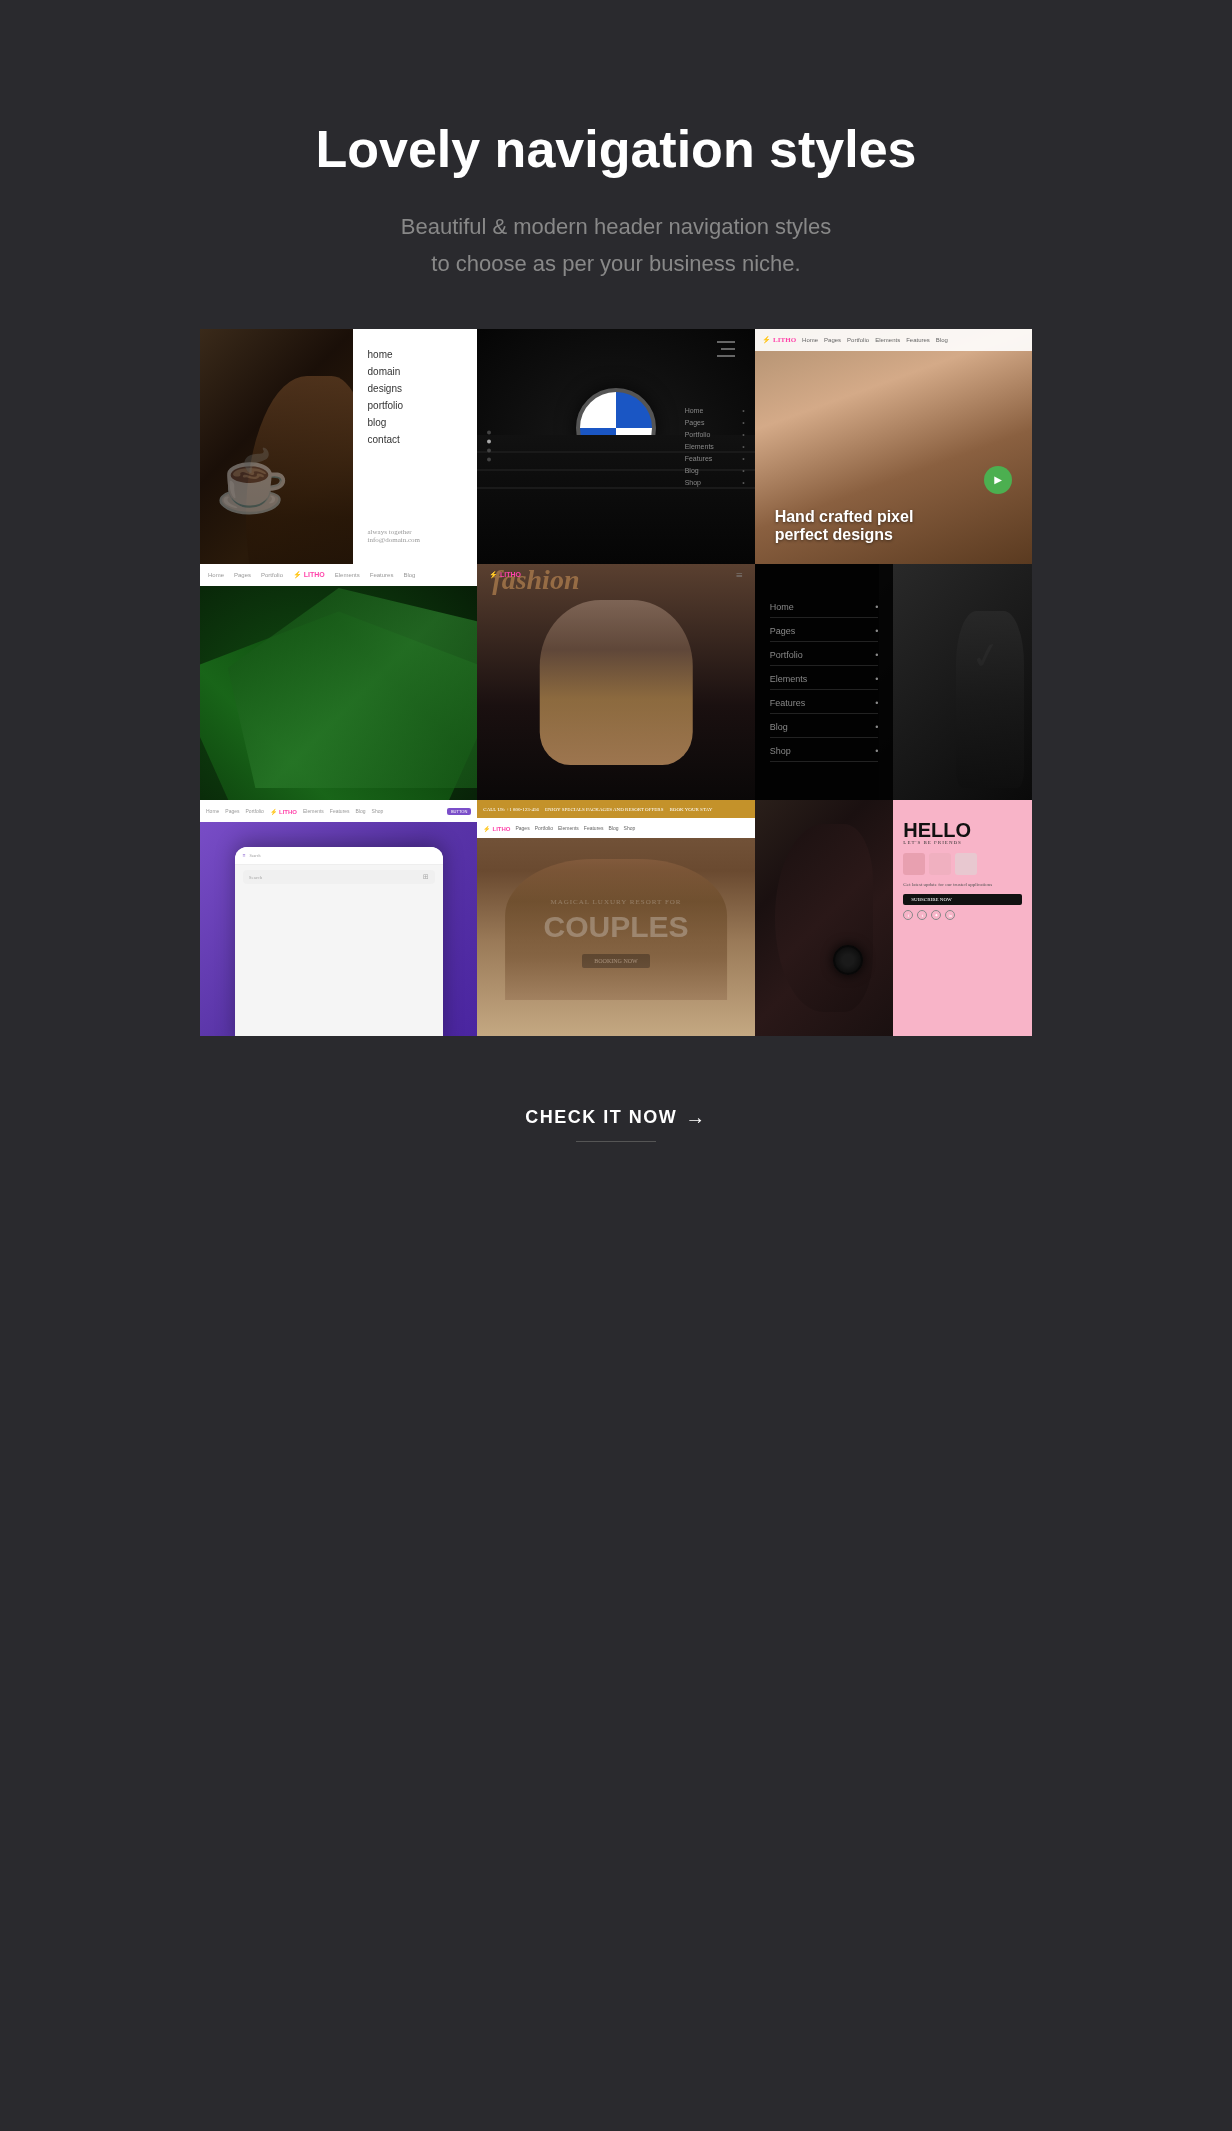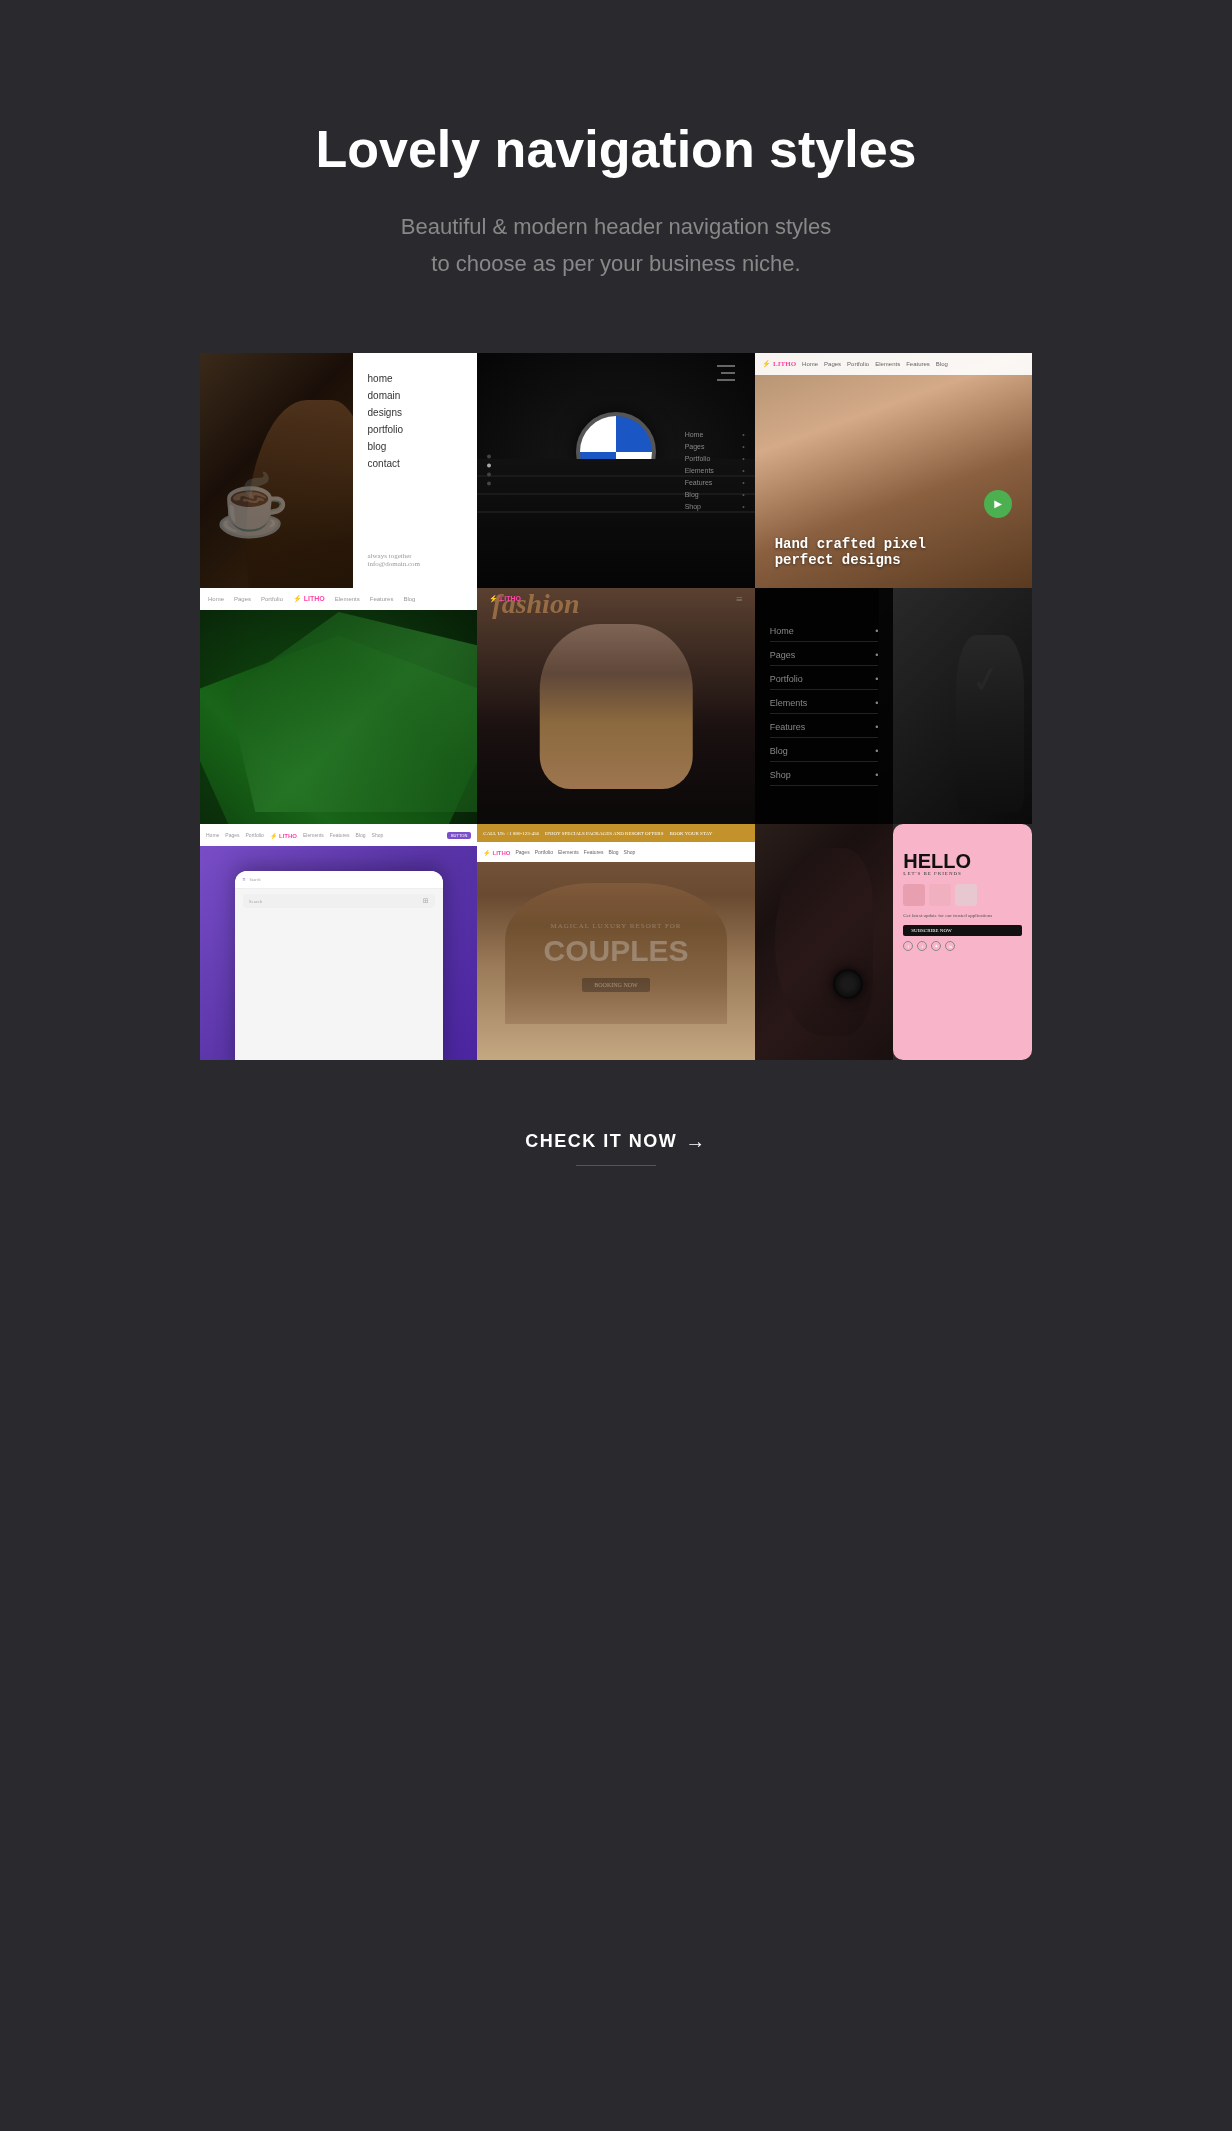--- a/index.html
+++ b/index.html
@@ -13,21 +13,21 @@
     }
 
     .page-wrapper {
       background-color: #2a2a2e;
       padding: 60px 0 80px;
       min-height: 2131px;
     }
 
     .hero-section {
       text-align: center;
-      padding: 60px 80px 70px;
+      padding: 60px 80px 46px;
     }
 
     .hero-title {
       font-size: 52px;
       font-weight: 700;
       color: #fff;
       line-height: 1.15;
       margin-bottom: 28px;
       font-family: 'Arial', sans-serif;
     }
@@ -208,24 +208,24 @@
     .card-litho-people .bg-photo {
       width: 100%;
       height: 100%;
       background: linear-gradient(160deg, #b09070 0%, #d4aa88 30%, #8a6040 60%, #5a3a20 100%);
       display: flex;
       align-items: flex-end;
       padding: 20px;
     }
     .card-litho-people .overlay-text {
       color: #fff;
-      font-size: 14px;
+      font-size: 16px;
       font-weight: bold;
       text-shadow: 0 1px 3px rgba(0,0,0,0.5);
-      font-family: Liberation Mono, monospace;
+      font-family: Liberation Sans, sans-serif;
     }
     .card-litho-people .play-btn {
       position: absolute;
       bottom: 30%;
       right: 20px;
       width: 28px;
       height: 28px;
       border-radius: 50%;
       background: #4CAF50;
       display: flex;
@@ -535,23 +535,22 @@
       overflow: hidden;
       display: flex;
       align-items: center;
       justify-content: center;
     }
     .card-split .right-half {
       width: 50%;
       background: #f8b4c8;
       display: flex;
       flex-direction: column;
-      padding: 27px 10px;
-      position: relative;
-      border-radius: 10px;
+      padding: 20px 10px;
+      position: relative;
     }
     .card-split .ear-photo {
       width: 100%;
       height: 100%;
       background: linear-gradient(135deg, #2a1f1a 0%, #1a1010 30%, #2a1818 60%, #1a1010 100%);
       display: flex;
       align-items: center;
       justify-content: center;
     }
     .card-split .hello-title {

